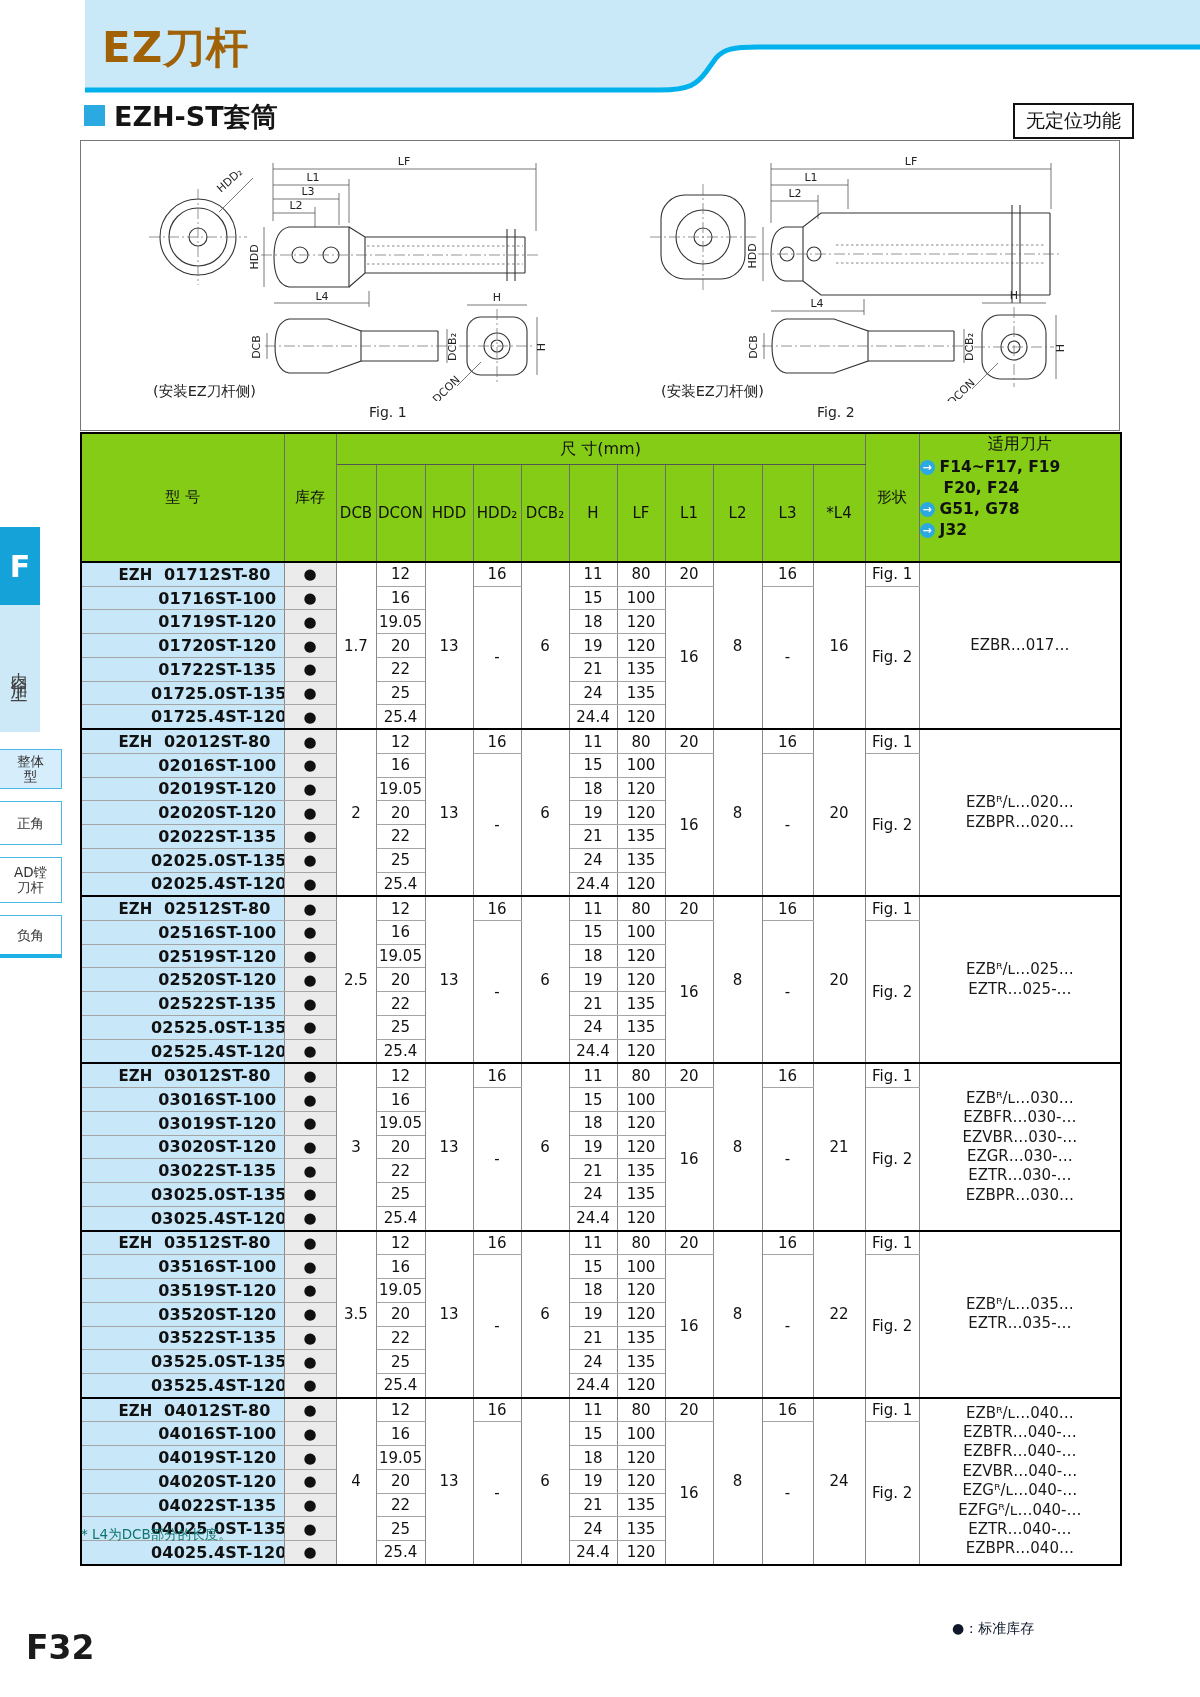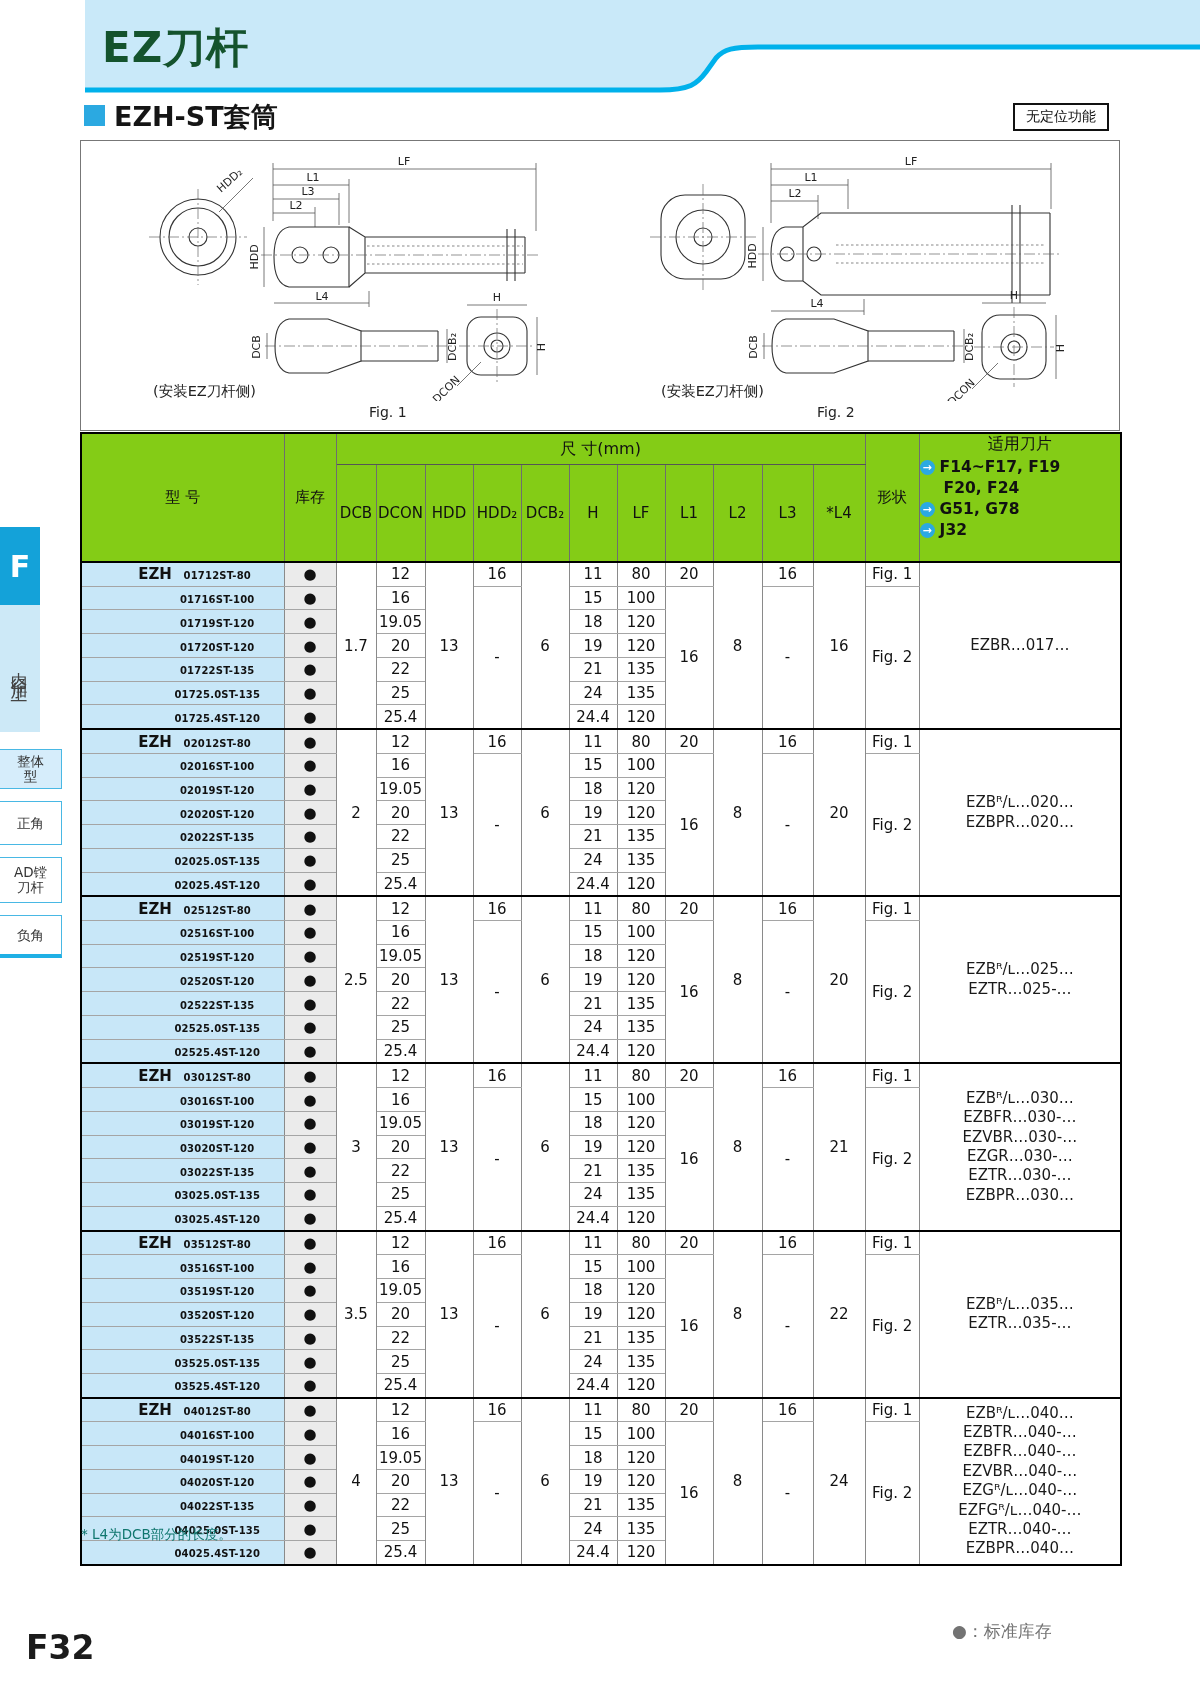--- a/index.html
+++ b/index.html
@@ -1,28 +1,28 @@
 <!DOCTYPE html>
 <html><head>
 <meta charset="utf-8">
 <style>
   html,body{margin:0;padding:0;background:#fff;}
   body{font-family:"DejaVu Sans","Liberation Sans",sans-serif;color:#111;}
   #page{position:relative;width:1200px;height:1697px;background:#fff;overflow:hidden;}
 
   
   #banner{position:absolute;left:0;top:0;width:1200px;height:100px;}
-  #banner-title{position:absolute;left:102px;top:20px;font-size:42px;font-weight:bold;color:#14532d;letter-spacing:1px;}
+  #banner-title{position:absolute;left:102px;top:20px;font-size:42px;font-weight:bold;color:#a16207;letter-spacing:1px;}
 
   
   #section{position:absolute;left:84px;top:99px;display:flex;align-items:flex-start;}
   #section .sq{width:21px;height:21px;background:#2ba9e1;margin:6px 9px 0 0;}
   #section .ttl{font-size:27px;font-weight:bold;color:#151515;}
   #badge{position:absolute;left:1013px;top:103px;border:2px solid #111;background:#fff;
-         padding:3px 11px;font-size:14px;color:#111;}
+         padding:3px 11px;font-size:19px;color:#111;}
 
   
   #figbox{position:absolute;left:80px;top:140px;width:1038px;height:289px;border:1px solid #777;background:#fff;}
   .figcap{position:absolute;font-size:14px;color:#222;}
   #figcap1{left:288px;top:263px;}
   #figcap2{left:736px;top:263px;}
   .mnote{font-size:14.5px;fill:#222;}
   .ln{stroke:#333;fill:none;stroke-width:1.1;}
   .dim{stroke:#555;fill:none;stroke-width:0.8;}
   .cl{stroke:#666;fill:none;stroke-width:0.7;stroke-dasharray:11 3 2 3;}
@@ -34,35 +34,35 @@
         border:2.5px solid #000;}
   #spec th{background:#84cc16;border:1px solid #6e6e6e;font-weight:normal;font-size:15px;color:#111;padding:0;}
   #spec thead .band1{height:30px;font-size:16px;border-bottom:1px solid #555;}
   #spec thead .band2 th{height:96px;}
   #spec thead th.hsep{border-bottom:2px solid #000;}
   #spec td{border:1px solid #8a8a8a;border-top:1px solid #a5a5a5;border-bottom:1px solid #a5a5a5;
            font-size:15px;text-align:center;vertical-align:middle;padding:0;height:22.74px;color:#111;overflow:hidden;}
   #spec td.gend{border-bottom:2px solid #000;}
   td.model{background:#c8e7f8;text-align:left;white-space:nowrap;}
   .mpre{display:inline-block;width:57px;padding-left:12px;font-weight:bold;font-size:15px;}
-  .mnum{font-weight:bold;font-size:10px;letter-spacing:0.2px;}
+  .mnum{font-weight:bold;font-size:16px;letter-spacing:0.2px;}
   td.stock{background:#ebebeb;font-size:11.5px;}
   td.insert{text-align:left;padding-left:24px;}
   .insbox div{line-height:19.4px;white-space:nowrap;font-size:15px;color:#1a1a1a;}
   
   th.insert-h{vertical-align:top;text-align:left;padding:3px 0 0 8px;}
   .ins-title{text-align:center;font-size:16px;padding-bottom:2px;}
   .ins-line{display:flex;align-items:center;gap:5px;font-weight:bold;font-size:15.5px;line-height:21px;color:#111;}
   .ins-line.cont{padding-left:24px;}
   .aicon{display:inline-flex;width:15px;height:15px;border-radius:50%;background:#2ba9e1;color:#fff;
          font-size:11px;align-items:center;justify-content:center;flex:0 0 15px;}
 
   
   #footnotes{position:absolute;left:81px;top:1524px;font-size:13.5px;line-height:20px;color:#0f766e;}
-  #legend{position:absolute;left:952px;top:1620px;font-size:17px;color:#737373;}
+  #legend{position:absolute;left:952px;top:1620px;font-size:14px;color:#0f172a;}
   #pageno{position:absolute;left:26px;top:1628px;font-size:33px;font-weight:bold;color:#1b1b1b;}
 
   
   #ftab{position:absolute;left:0;top:527px;width:40px;height:78px;background:#14a2d9;color:#fff;
         display:flex;align-items:center;justify-content:center;font-size:30px;font-weight:bold;}
   #cat{position:absolute;left:0;top:605px;width:40px;height:127px;background:#cde9f7;color:#444;
        display:flex;align-items:center;justify-content:center;
        writing-mode:vertical-rl;text-orientation:upright;font-size:17px;letter-spacing:5px;}
   #side-items{position:absolute;left:0;top:737px;width:62px;}
   .sitem{box-sizing:border-box;width:62px;border:1px solid #49b8e4;border-left:none;background:#fff;

